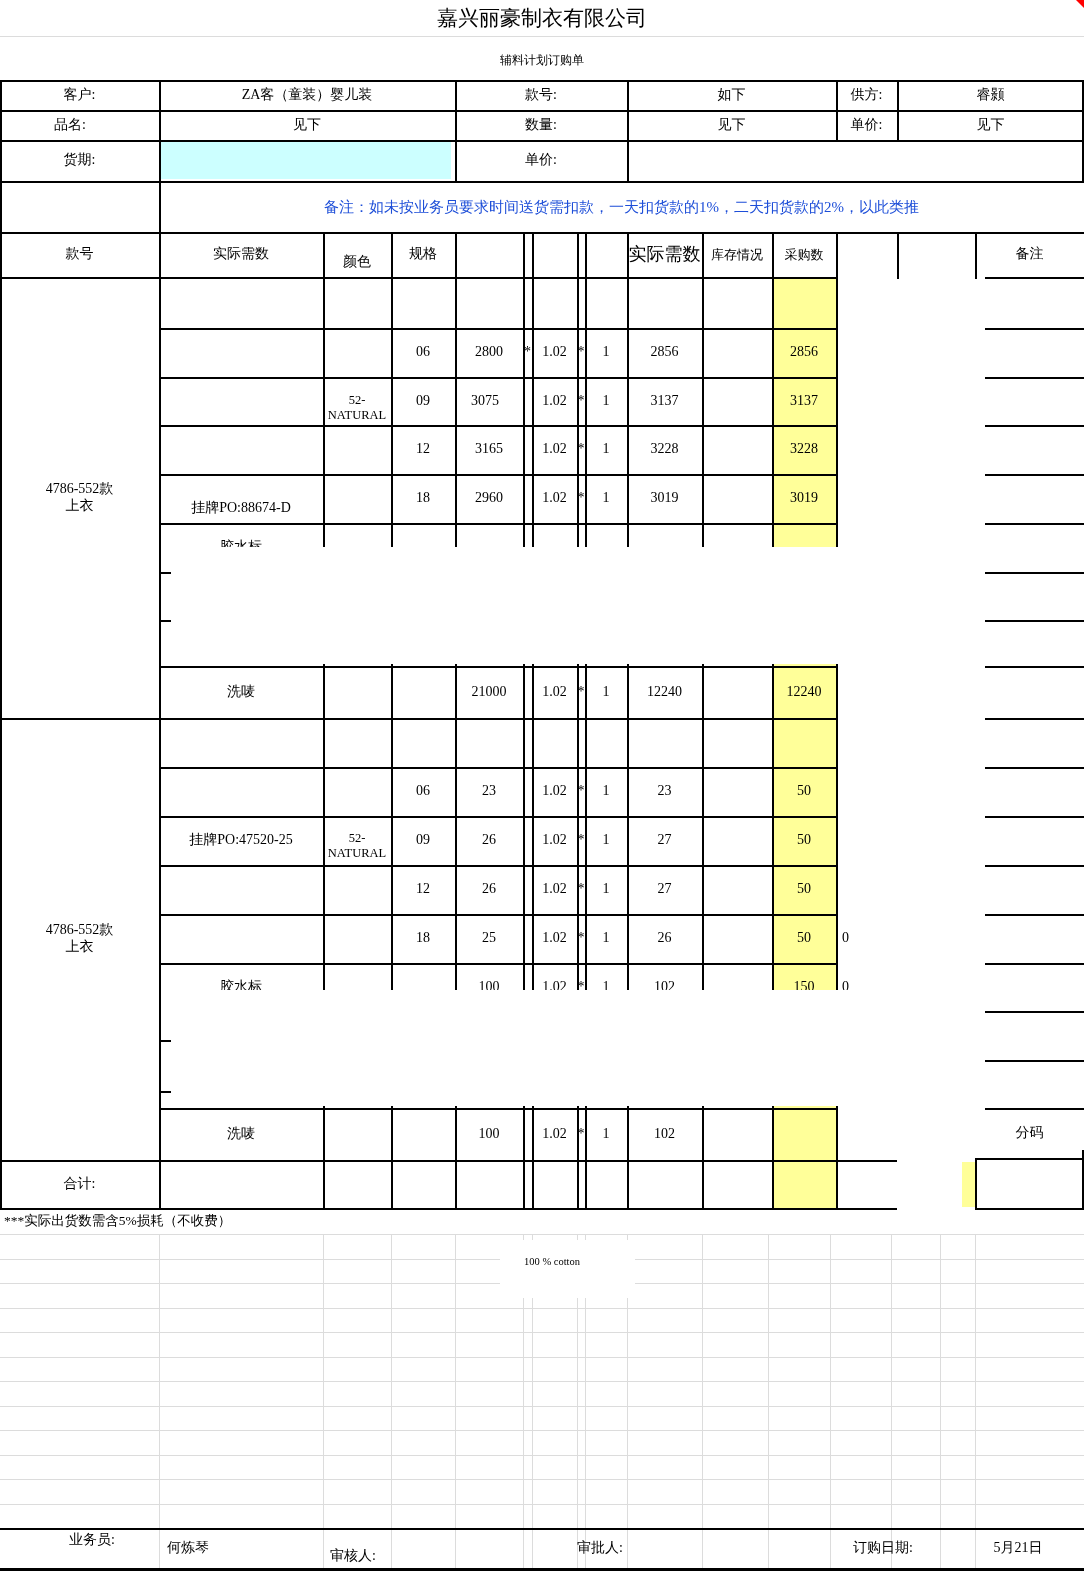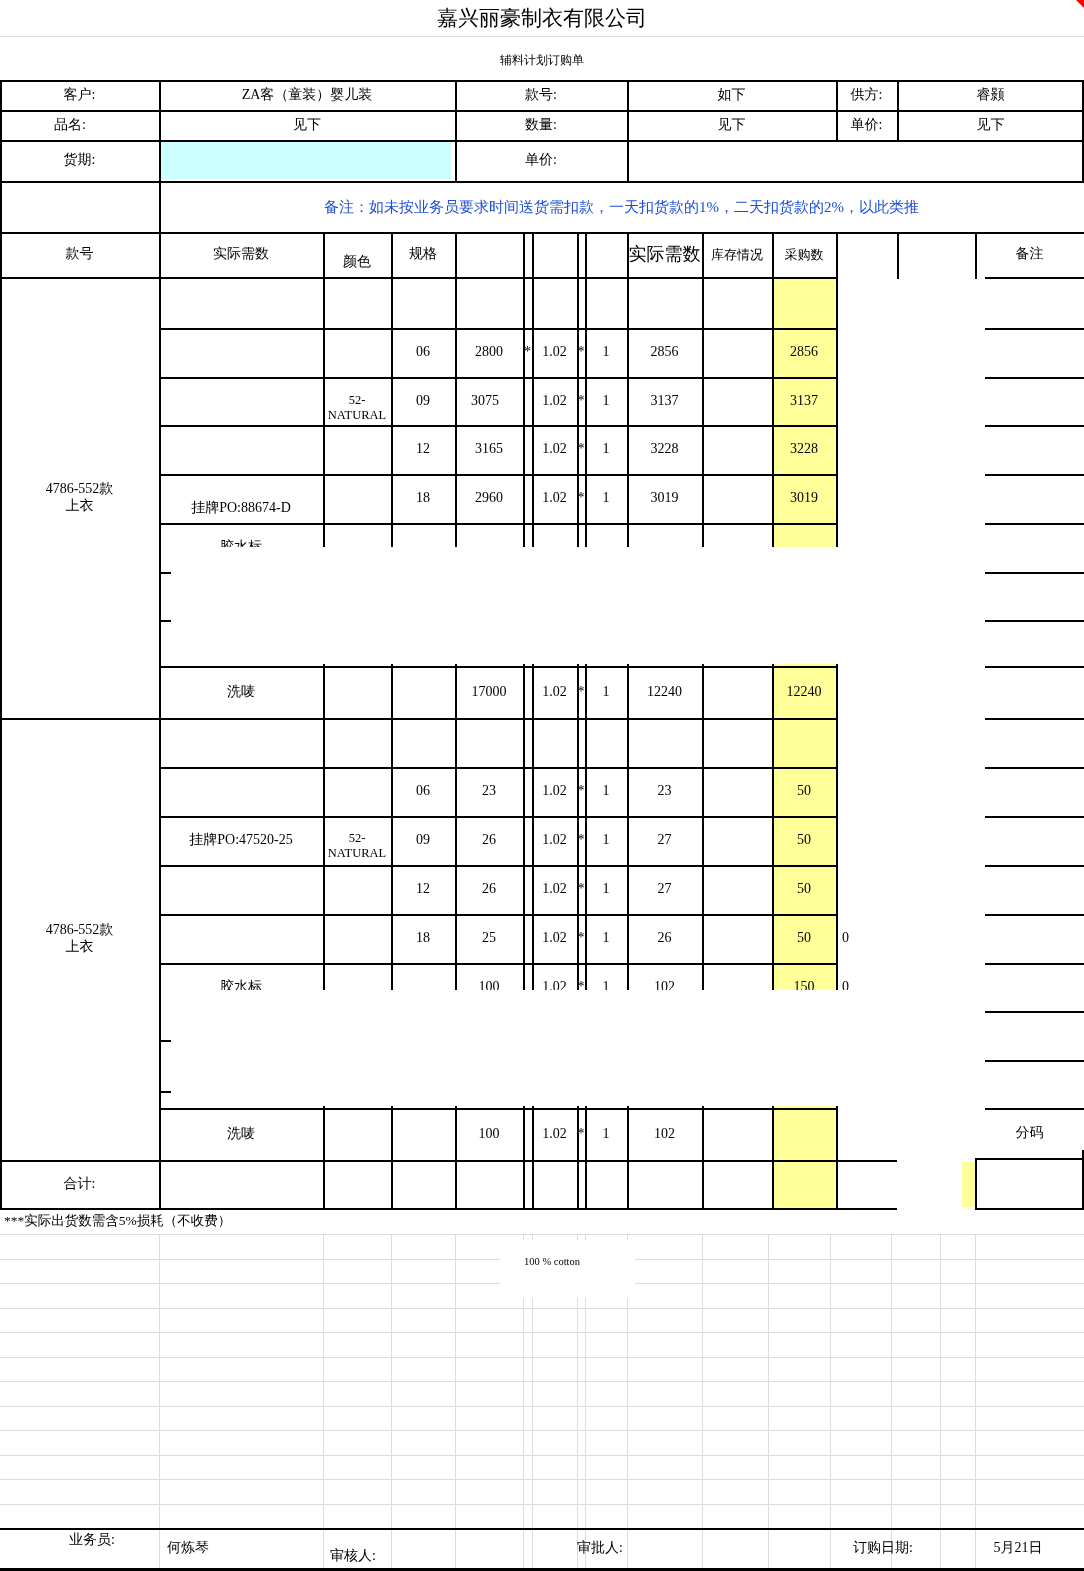--- a/index.html
+++ b/index.html
@@ -190,21 +190,21 @@
   <div class="t" style="left:455px;top:474px;width:68px;height:49px">2960</div>
   <div class="t" style="left:532px;top:474px;width:45px;height:49px">1.02</div>
   <div class="t" style="left:572px;top:474px;width:18px;height:49px">*</div>
   <div class="t" style="left:585px;top:474px;width:42px;height:49px">1</div>
   <div class="t" style="left:627px;top:474px;width:75px;height:49px">3019</div>
   <div class="t" style="left:772px;top:474px;width:64px;height:49px">3019</div>
 
   <div class="t" style="left:159px;top:523px;width:164px;height:49px">胶水标</div>
 
   <div class="t" style="left:159px;top:666px;width:164px;height:52px">洗唛</div>
-  <div class="t" style="left:455px;top:666px;width:68px;height:52px">17000</div>
+  <div class="t" style="left:455px;top:666px;width:68px;height:52px">21000</div>
   <div class="t" style="left:532px;top:666px;width:45px;height:52px">1.02</div>
   <div class="t" style="left:572px;top:666px;width:18px;height:52px">*</div>
   <div class="t" style="left:585px;top:666px;width:42px;height:52px">1</div>
   <div class="t" style="left:627px;top:666px;width:75px;height:52px">12240</div>
   <div class="t" style="left:772px;top:666px;width:64px;height:52px">12240</div>
 
   <div class="t" style="left:0;top:718px;width:159px;height:442px">4786-552款
 上衣</div>
   <div class="t" style="left:159px;top:718px;width:164px;height:245px">挂牌PO:47520-25</div>
   <div class="t" style="left:323px;top:818px;width:68px;height:56px;font-size:12.5px">52-

